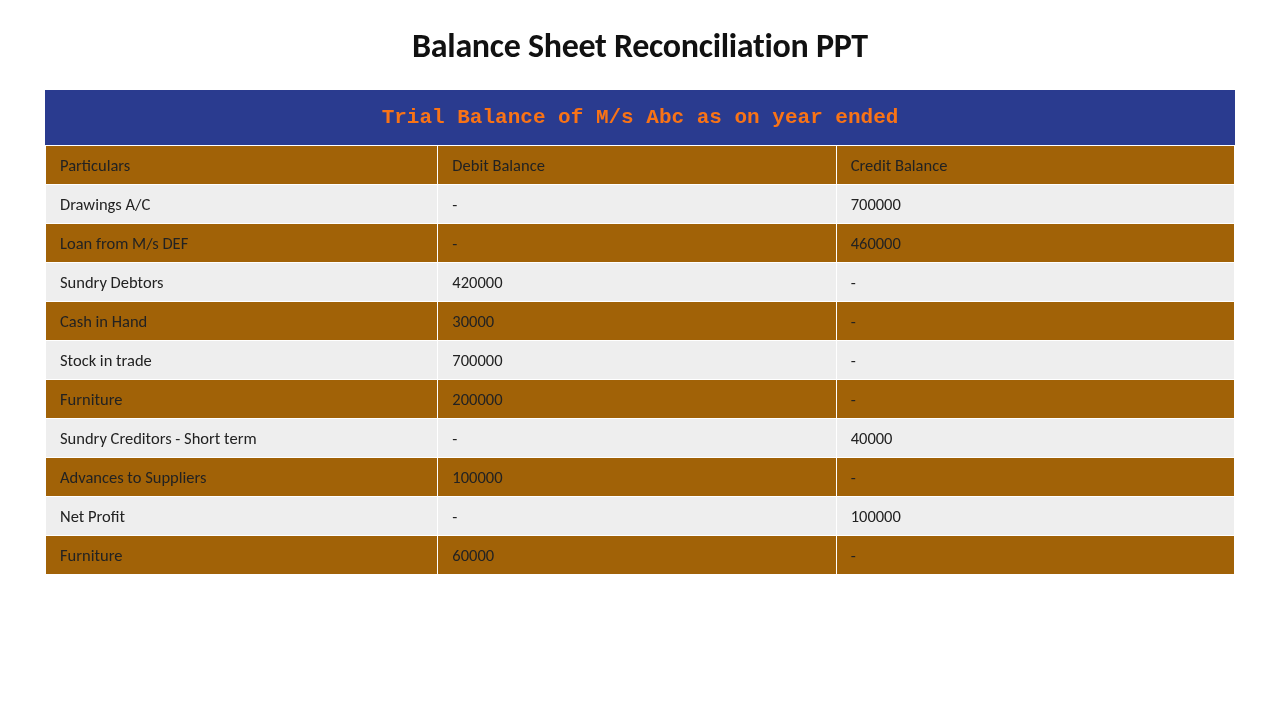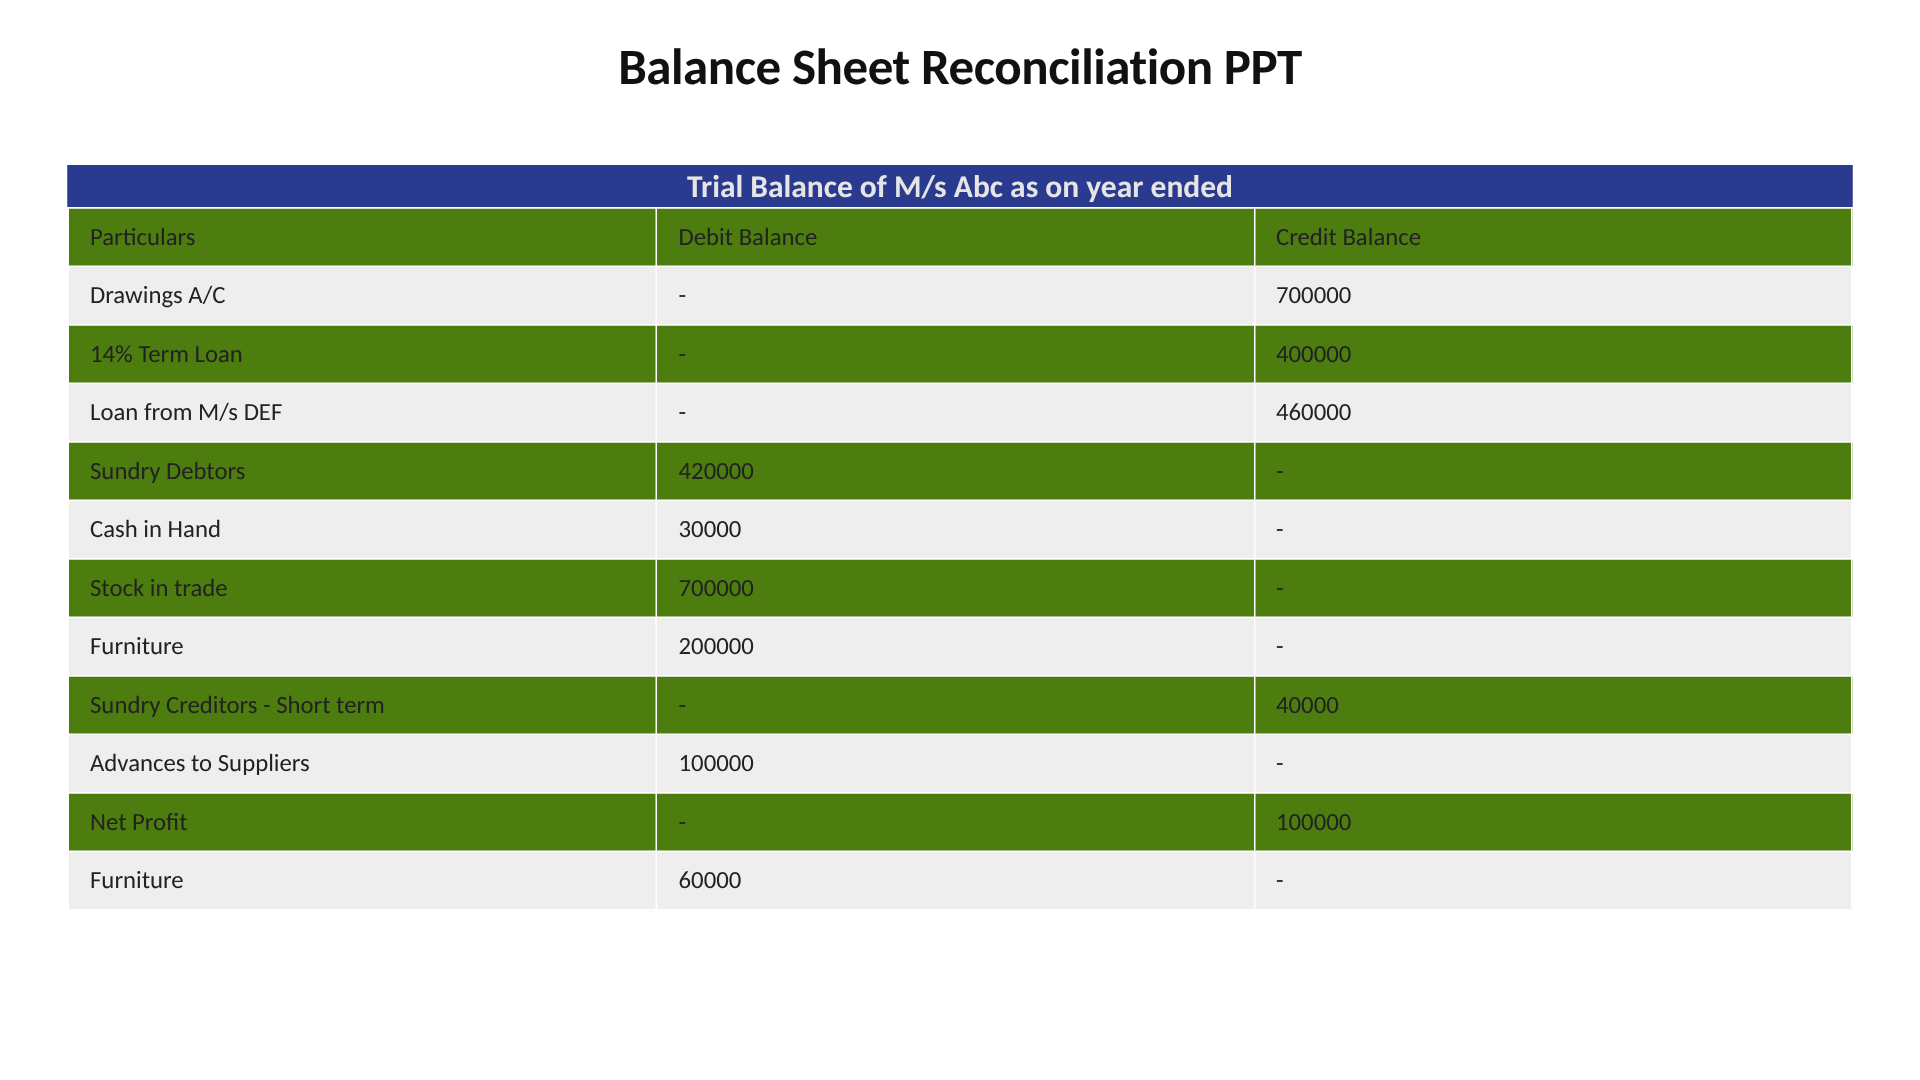--- a/index.html
+++ b/index.html
@@ -18,46 +18,47 @@
     .slide {
       width: 100%;
       height: 100%;
       padding: 25px 45px 20px 45px;
     }
     .title {
       font-size: 34px;
       font-weight: 700;
       text-align: center;
       color: #111;
-      margin-bottom: 44px;
+      margin-bottom: 24px;
       letter-spacing: -0.3px;
     }
     .table-container {
       width: 100%;
     }
     .table-header {
       background: #2a3b8f;
-      color: #e5e5e5;
+      color: #f97316;
       font-size: 21px;
       font-weight: 700;
       text-align: center;
-      padding: 0 10px;
+      padding: 15px 10px;
       border: 1px solid #2a3b8f;
+      font-family: Liberation Mono, monospace;
     }
     table {
       width: 100%;
       border-collapse: collapse;
       table-layout: fixed;
     }
     td {
       padding: 9px 14px;
       font-size: 16.5px;
       color: #222;
       border: 1px solid #fff;
-      background: #4d7c0f;
+      background: #a16207;
       vertical-align: middle;
       height: 38px;
     }
     tr:nth-child(even) td {
       background: #eeeeee;
     }
     .col-particulars {
       width: 33%;
     }
     .col-debit {
@@ -85,25 +86,20 @@
       <tbody id="table-body">
         <tr>
           <td>Particulars</td>
           <td>Debit Balance</td>
           <td>Credit Balance</td>
         </tr>
       <tr>
             <td>Drawings A/C</td>
             <td>-</td>
             <td>700000</td>
-          </tr>
-          <tr>
-            <td>14% Term Loan</td>
-            <td>-</td>
-            <td>400000</td>
           </tr>
           <tr>
             <td>Loan from M/s DEF</td>
             <td>-</td>
             <td>460000</td>
           </tr>
           <tr>
             <td>Sundry Debtors</td>
             <td>420000</td>
             <td>-</td>

